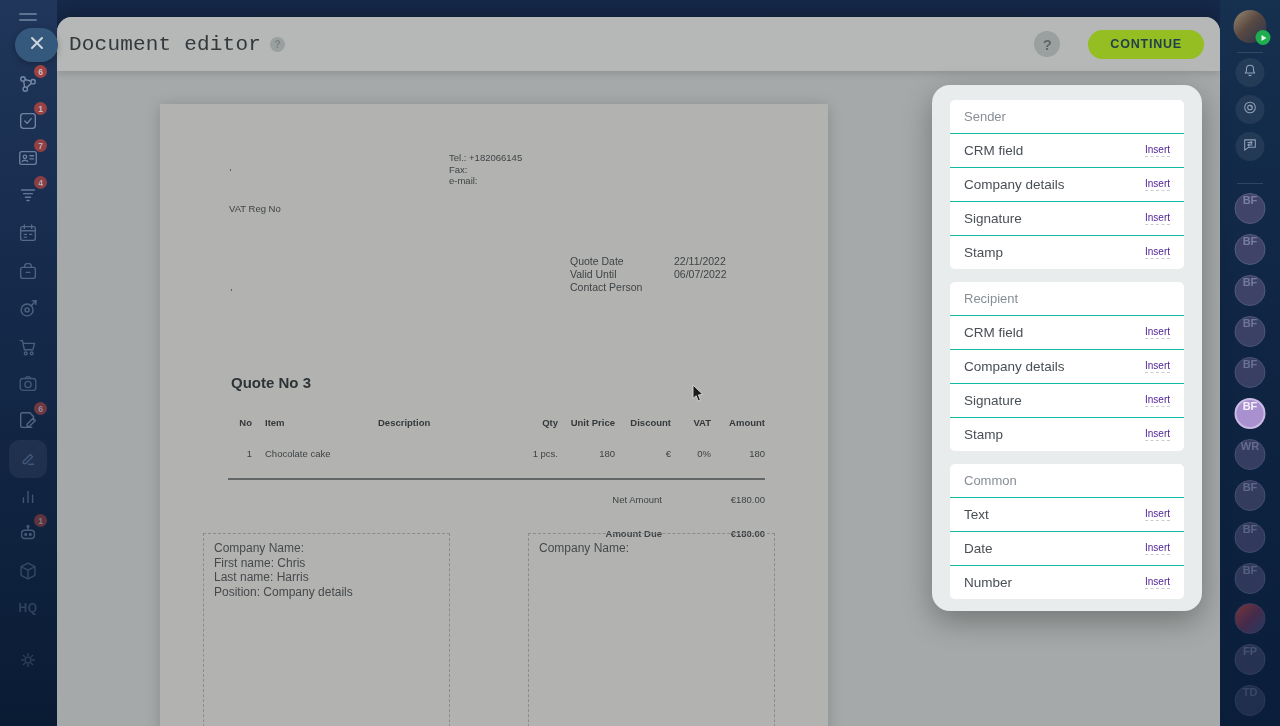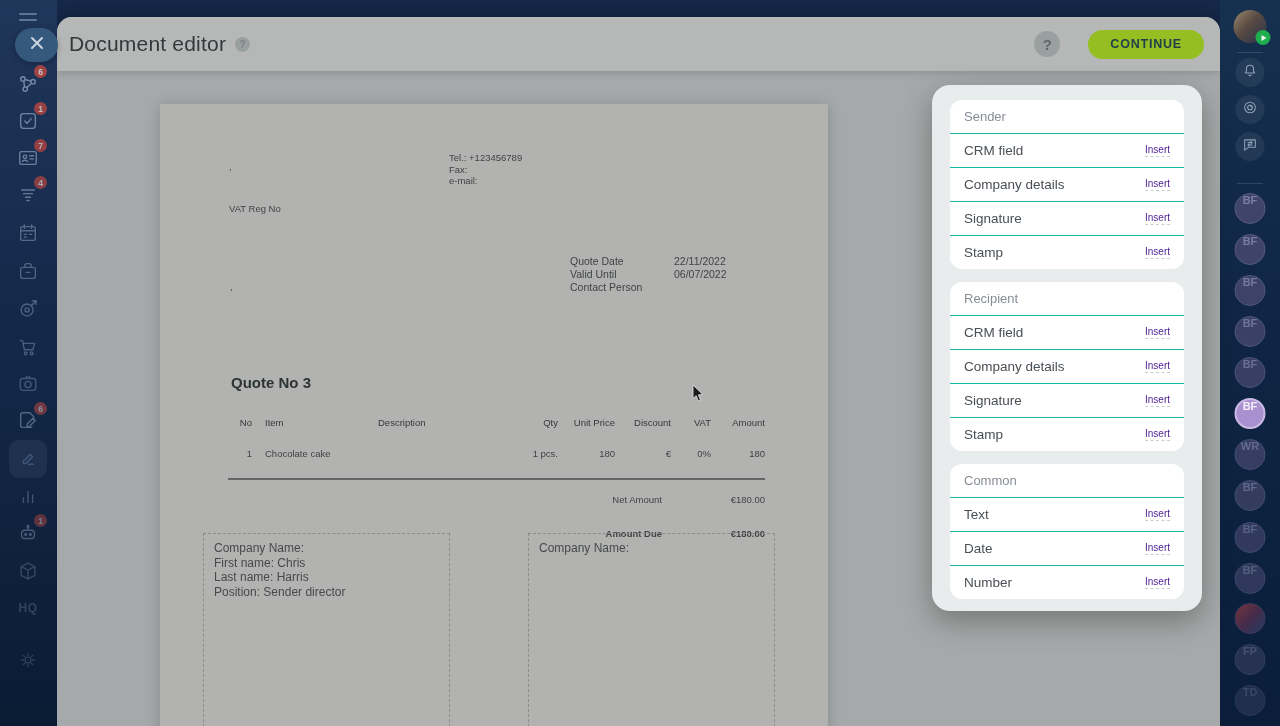--- a/index.html
+++ b/index.html
@@ -19,49 +19,49 @@
     display:flex;align-items:center;justify-content:center;color:#ccd5dd;box-shadow:0 2px 6px rgba(0,0,0,.25);}
   .close-pill svg{width:16px;height:16px;stroke:currentColor;stroke-width:2;stroke-linecap:round;}
   .nav-active{background:rgba(255,255,255,.06);border-radius:10px;left:9px;width:38px;height:38px;color:#42587a;}
   .hq-text{font-size:12px;font-weight:bold;letter-spacing:.5px;}
 
   
   .modal{position:absolute;left:57px;top:17px;width:1163px;height:709px;background:#a6a9a9;
     border-radius:15px 15px 0 0;overflow:hidden;z-index:2;box-shadow:0 0 24px rgba(0,0,0,.35);}
   .modal-header{position:absolute;left:0;top:0;width:100%;height:54px;background:#b6b8b7;
     display:flex;align-items:center;padding:0 16px 0 12px;box-sizing:border-box;box-shadow:0 3px 7px rgba(0,0,0,.12);}
-  .modal-title{font-size:21px;color:#32383b;font-weight:500;letter-spacing:.2px;}
+  .modal-title{font-size:21px;color:#32383b;font-weight:500;letter-spacing:.2px;font-family:Liberation Mono, monospace;}
   .help-mini{width:15px;height:15px;border-radius:50%;background:#9aa09f;color:#7b8281;font-size:10px;font-weight:bold;
     display:flex;align-items:center;justify-content:center;margin-left:9px;}
   .header-spacer{flex:1;}
   .help-big{width:26px;height:26px;border-radius:50%;background:#9aa0a0;color:#5f6769;font-size:15px;font-weight:bold;
     display:flex;align-items:center;justify-content:center;margin-right:28px;}
   .continue-btn{height:29px;padding:0 22px;border:none;border-radius:15px;background:#94be21;color:#22404b;
     font-family:inherit;font-weight:bold;font-size:12.5px;letter-spacing:.8px;cursor:pointer;}
 
   
   .paper{position:absolute;left:103px;top:87px;width:668px;height:639px;background:#b2b3b1;
     box-shadow:0 2px 14px rgba(0,0,0,.18);overflow:hidden;color:#3f4345;}
   .abs{position:absolute;}
   .doc-small{font-size:9.5px;line-height:11.5px;}
   .doc-meta{font-size:10.5px;line-height:13px;display:grid;grid-template-columns:104px auto;}
   .doc-title{font-size:15px;font-weight:bold;color:#2e3336;}
   .doc-table{display:grid;grid-template-columns:24px 126px 128px 52px 57px 56px 40px 54px;font-size:9.5px;width:537px;}
-  .doc-table .th{font-weight:normal;color:#35393b;}
+  .doc-table .th{font-weight:bold;color:#35393b;}
   .c-r{text-align:right;} .c-l{text-align:left;padding-left:13px;} .c-c{text-align:left;}
   .doc-rule{height:2px;background:#636667;width:537px;}
   .totals-row{display:grid;grid-template-columns:202px 103px;font-size:9.5px;line-height:11.5px;text-align:right;}
   .totals-bold{font-weight:bold;}
   .dash-box{border:1px dashed #8a8d8c;width:247px;height:300px;box-sizing:border-box;padding:7px 10px;
     font-size:12px;line-height:14.6px;color:#46494b;}
 
   
   .fields-panel{position:absolute;left:932px;top:85px;width:270px;border-radius:18px;background:#e8eced;
     padding:15px 18px 12px;box-sizing:border-box;z-index:6;box-shadow:0 10px 30px rgba(0,0,0,.30);}
-  .fields-card{background:#fff;border-radius:12px;overflow:hidden;margin-bottom:13px;}
+  .fields-card{background:#fff;border-radius:5px;overflow:hidden;margin-bottom:13px;}
   .fields-card:last-child{margin-bottom:0;}
   .frow{height:33px;display:flex;align-items:center;justify-content:space-between;padding:0 14px;border-top:1px solid #14b8a6;}
   .frow:first-child{border-top:none;}
   .frow-header{color:#878e96;font-size:13px;}
   .frow-label{color:#494f55;font-size:13.5px;}
   .insert-link{color:#4c1d95;font-size:10px;border-bottom:1px dashed #c9cdd1;padding-bottom:1px;cursor:pointer;}
 
   
   .right-sidebar{position:absolute;right:0;top:0;width:60px;height:726px;
     background:linear-gradient(180deg,#16304f 0%,#0f2543 45%,#0a1e3a 100%);z-index:4;}
@@ -243,21 +243,21 @@
       <div class="modal-title">Document editor</div>
       <div class="help-mini">?</div>
       <div class="header-spacer"></div>
       <div class="help-big">?</div>
       <button class="continue-btn">CONTINUE</button>
     </div>
 
     <div class="paper">
       <div class="abs doc-small" style="left:69px;top:57px">,</div>
       <div class="abs doc-small" style="left:289px;top:48px">
-        <div>Tel.: +123456789</div>
+        <div>Tel.: +182066145</div>
         <div>Fax:</div>
         <div>e-mail:</div>
       </div>
       <div class="abs doc-small" style="left:69px;top:99px">VAT Reg No</div>
 
       <div class="abs doc-meta" style="left:410px;top:151px">
         <div>Quote Date</div>
         <div>22/11/2022</div>
         <div>Valid Until</div>
         <div>06/07/2022</div>
@@ -297,21 +297,21 @@
       </div>
       <div class="abs totals-row totals-bold" style="left:300px;top:424px">
         <div>Amount Due</div>
         <div>€180.00</div>
       </div>
 
       <div class="abs dash-box" style="left:43px;top:429px">
         <div>Company Name:</div>
         <div>First name: Chris</div>
         <div>Last name: Harris</div>
-        <div>Position: Sender director</div>
+        <div>Position: Company details</div>
       </div>
       <div class="abs dash-box" style="left:368px;top:429px">
         <div>Company Name:</div>
       </div>
     </div>
   </div>
 
   <div class="fields-panel">
     <div class="fields-card">
       <div class="frow">

